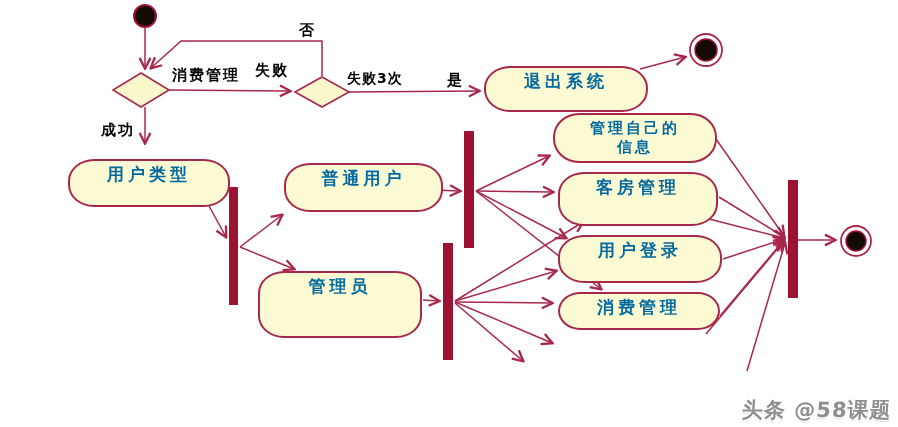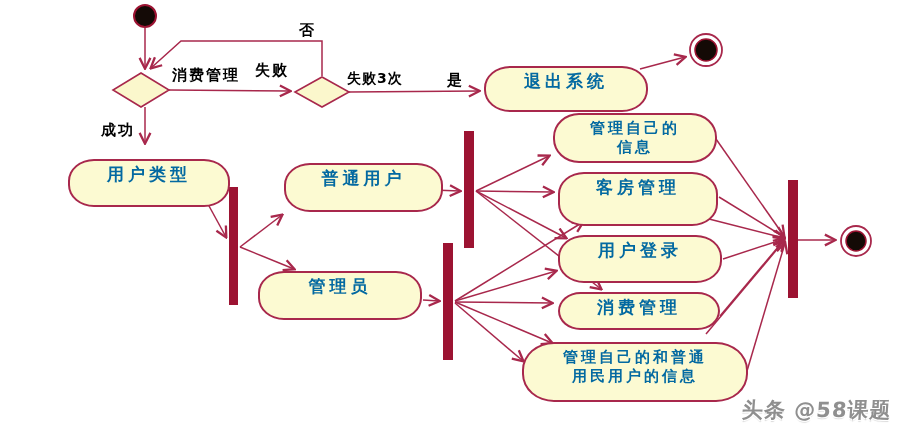--- a/index.html
+++ b/index.html
@@ -113,45 +113,41 @@
   </div>
 
   <div class="act r1" style="left:484px;top:66px;width:164px;height:46px;">
     <span>退出系统</span>
   </div>
 
   <div class="act r1" style="left:284px;top:163px;width:159px;height:49px;">
     <span>普通用户</span>
   </div>
 
-  <div class="act r1" style="left:258px;top:271px;width:164px;height:49px;">
+  <div class="act r1" style="left:258px;top:271px;width:164px;height:67px;">
     <span>管理员</span>
   </div>
 
   <div class="act r2" style="left:553px;top:113px;width:164px;height:50px;">
     <span>管理自己的</span>
     <span>信息</span>
   </div>
 
   <div class="act r1" style="left:558px;top:172px;width:160px;height:54px;">
     <span>客房管理</span>
   </div>
 
   <div class="act r1" style="left:558px;top:235px;width:164px;height:48px;">
     <span>用户登录</span>
   </div>
 
   <div class="act r1" style="left:558px;top:292px;width:162px;height:38px;">
     <span>消费管理</span>
   </div>
 
-  <div class="act r3" style="left:522px;top:342px;width:226px;height:60px;">
-    <span>管理自己的和普通</span>
-    <span>用民用户的信息</span>
-  </div>
 
   <span class="lbl" style="left:299px;top:21px;">否</span>
   <span class="lbl" style="left:172px;top:66px;">消费管理</span>
   <span class="lbl" style="left:255px;top:61px;">失败</span>
   <span class="lbl small" style="left:347px;top:70px;">失败3次</span>
   <span class="lbl" style="left:447px;top:71px;">是</span>
   <span class="lbl" style="left:101px;top:121px;">成功</span>
 
   <div class="watermark">头条 @58课题</div>
 

